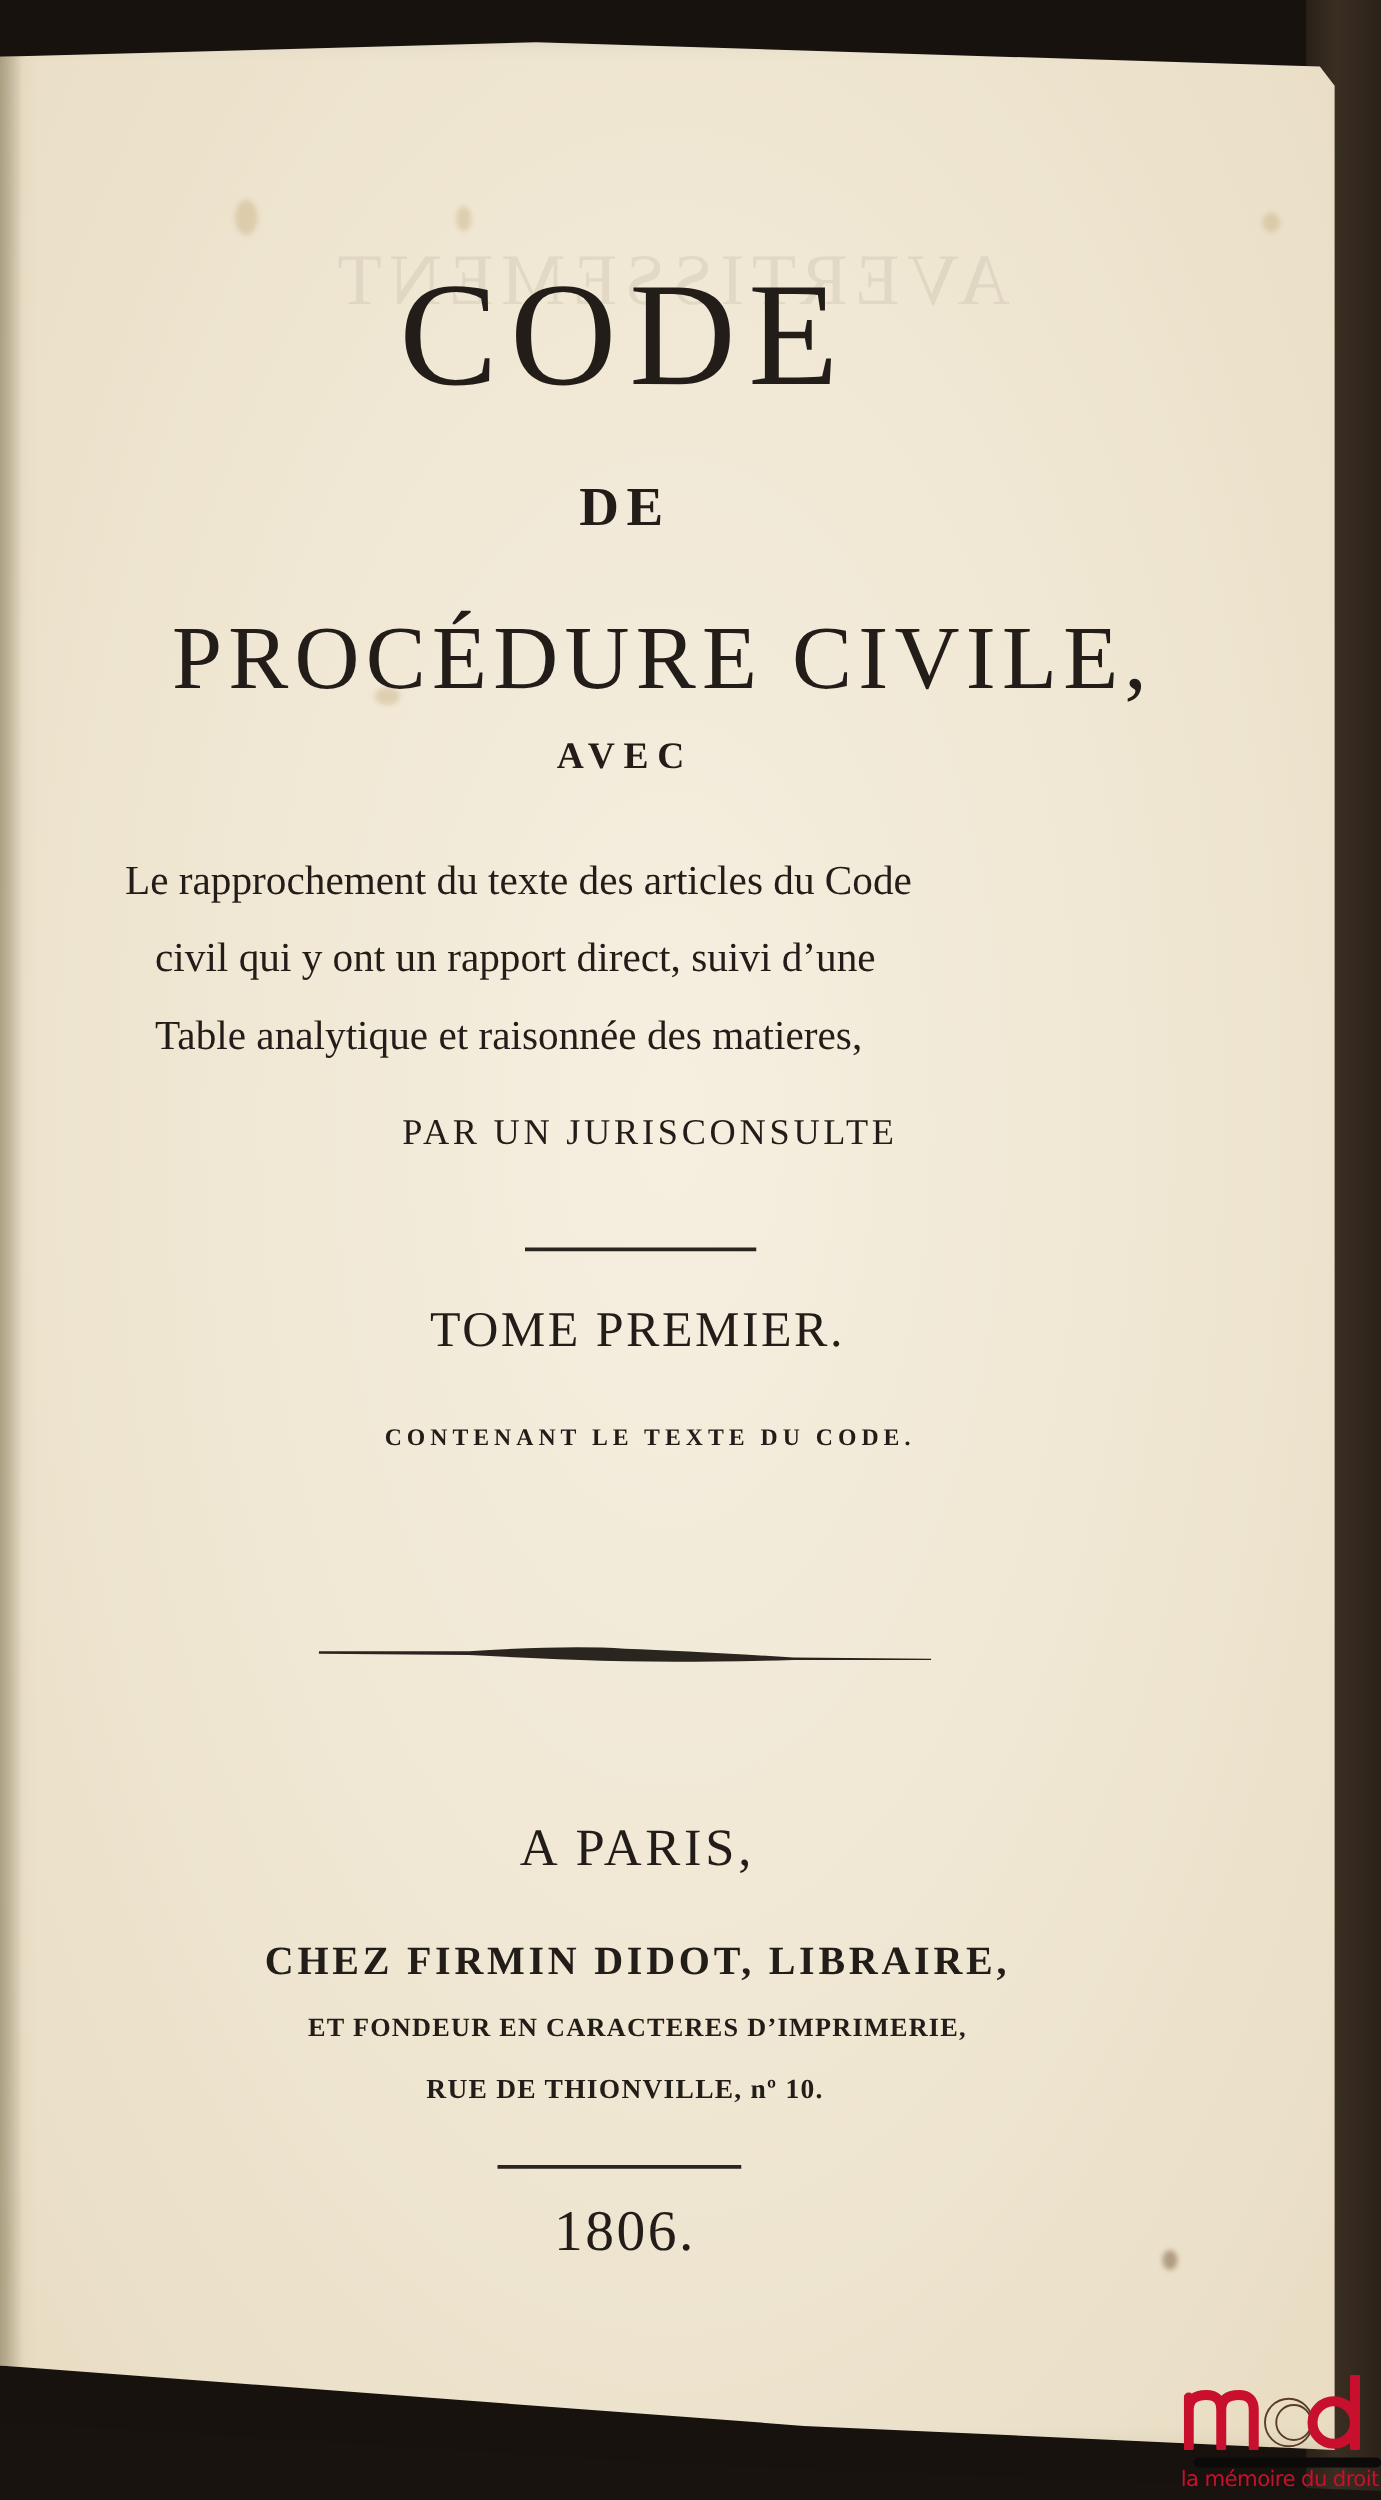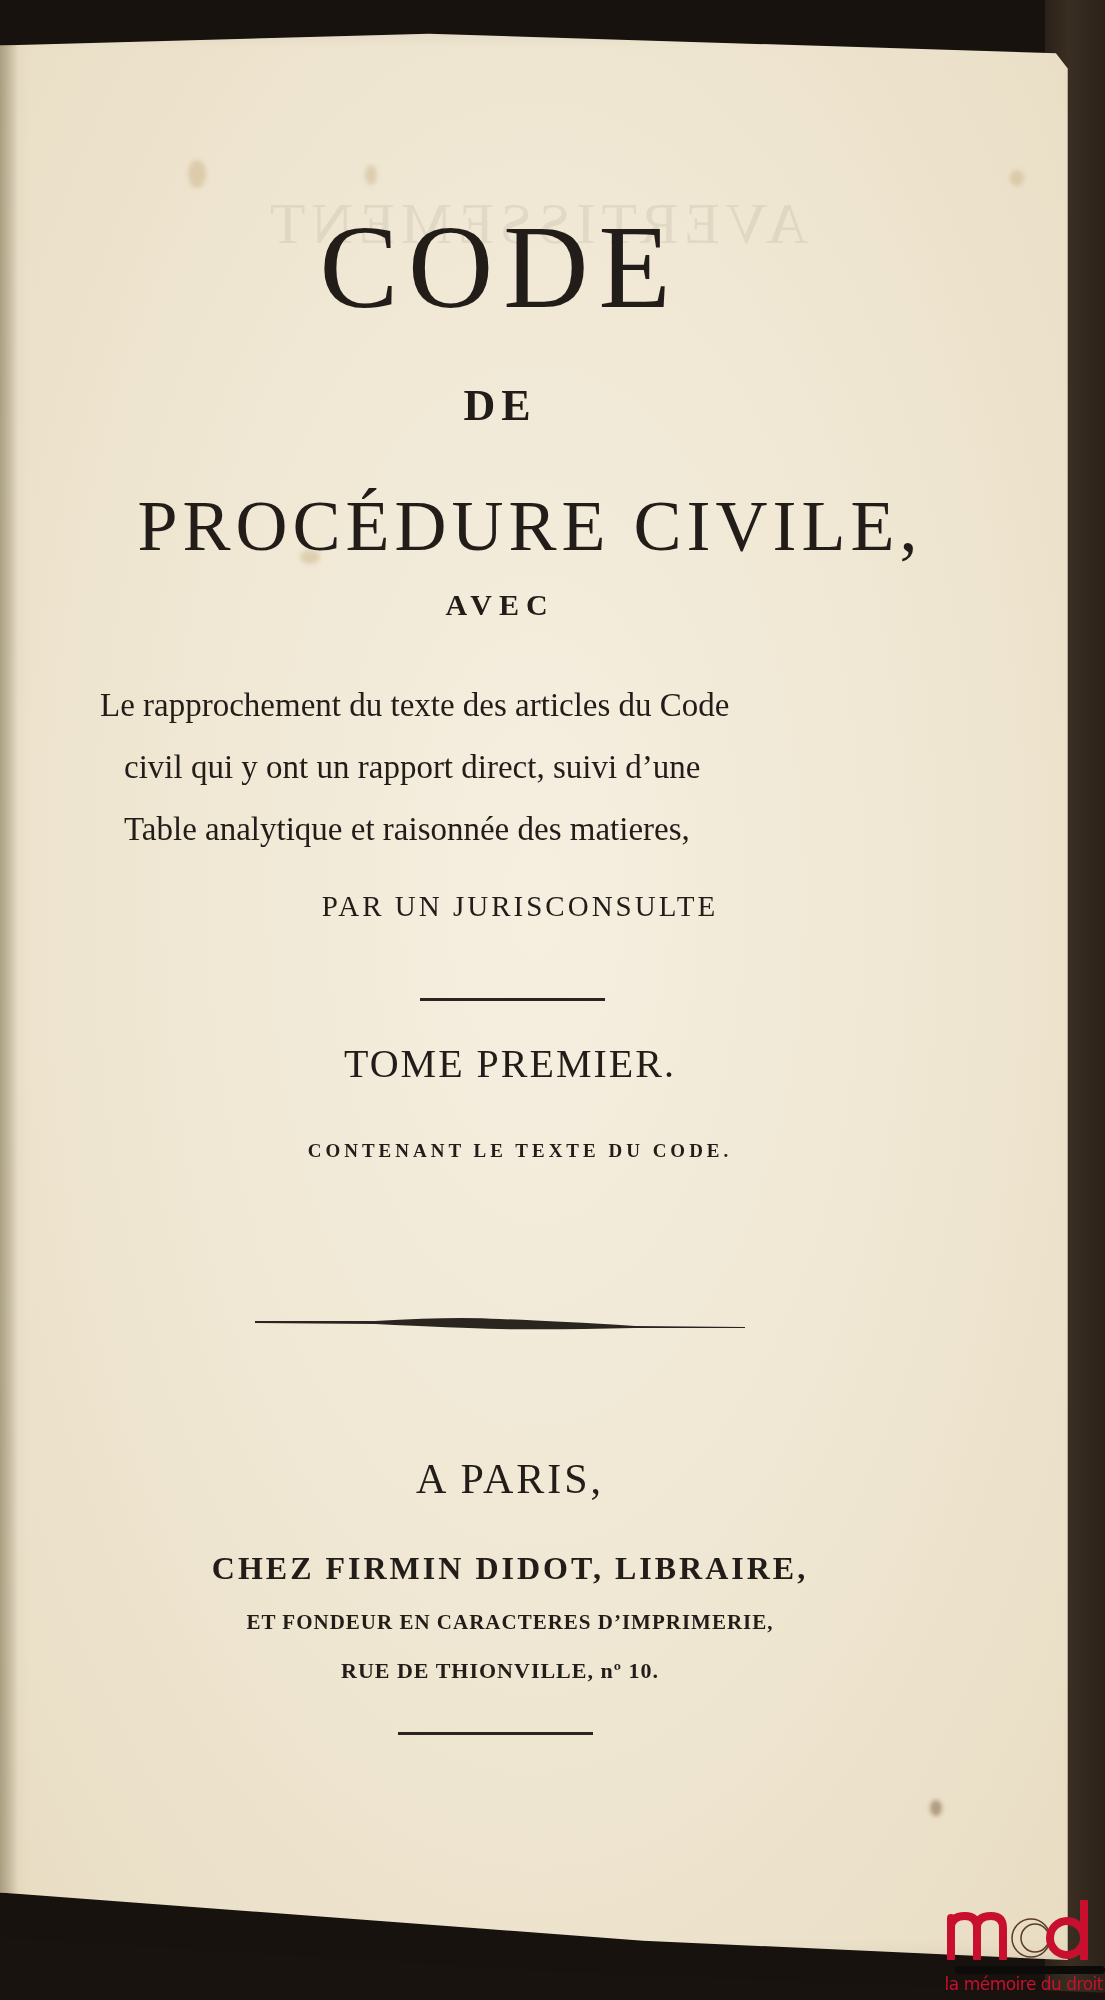--- a/index.html
+++ b/index.html
@@ -194,20 +194,21 @@
     <svg class="rule-swell" viewBox="0 0 490 14" preserveAspectRatio="none">
       <path d="M0,5 L120,5 Q200,0 245,3 Q300,5 380,10 L490,11 L490,12 L380,12 Q300,14 245,13 Q200,12 120,8 L0,7 Z" fill="#2b2520"></path>
     </svg>
 
     <div class="tp t-paris">A PARIS,</div>
     <div class="tp t-chez">CHEZ FIRMIN DIDOT, LIBRAIRE,</div>
     <div class="tp t-fondeur">ET FONDEUR EN CARACTERES D’IMPRIMERIE,</div>
     <div class="tp t-rue">RUE DE THIONVILLE, nº 10.</div>
 
     <div class="rule-year"></div>
+    <div class="tp t-year">1806.</div>
   </div>
 
   <div class="bottom-shadow"></div>
 
   <div class="logo">
     <svg class="logo-mark" viewBox="0 0 150 60">
 
       <path d="M4,58 L4,18 M4,28 Q4,16 18,16 Q30,16 30,28 L30,58 M30,28 Q30,16 44,16 Q56,16 56,28 L56,58" fill="none" stroke="#c8102e" stroke-width="8" stroke-linecap="round"></path>
 
       <circle cx="84" cy="38" r="19" fill="none" stroke="#5a3a2a" stroke-width="1.5"></circle>

